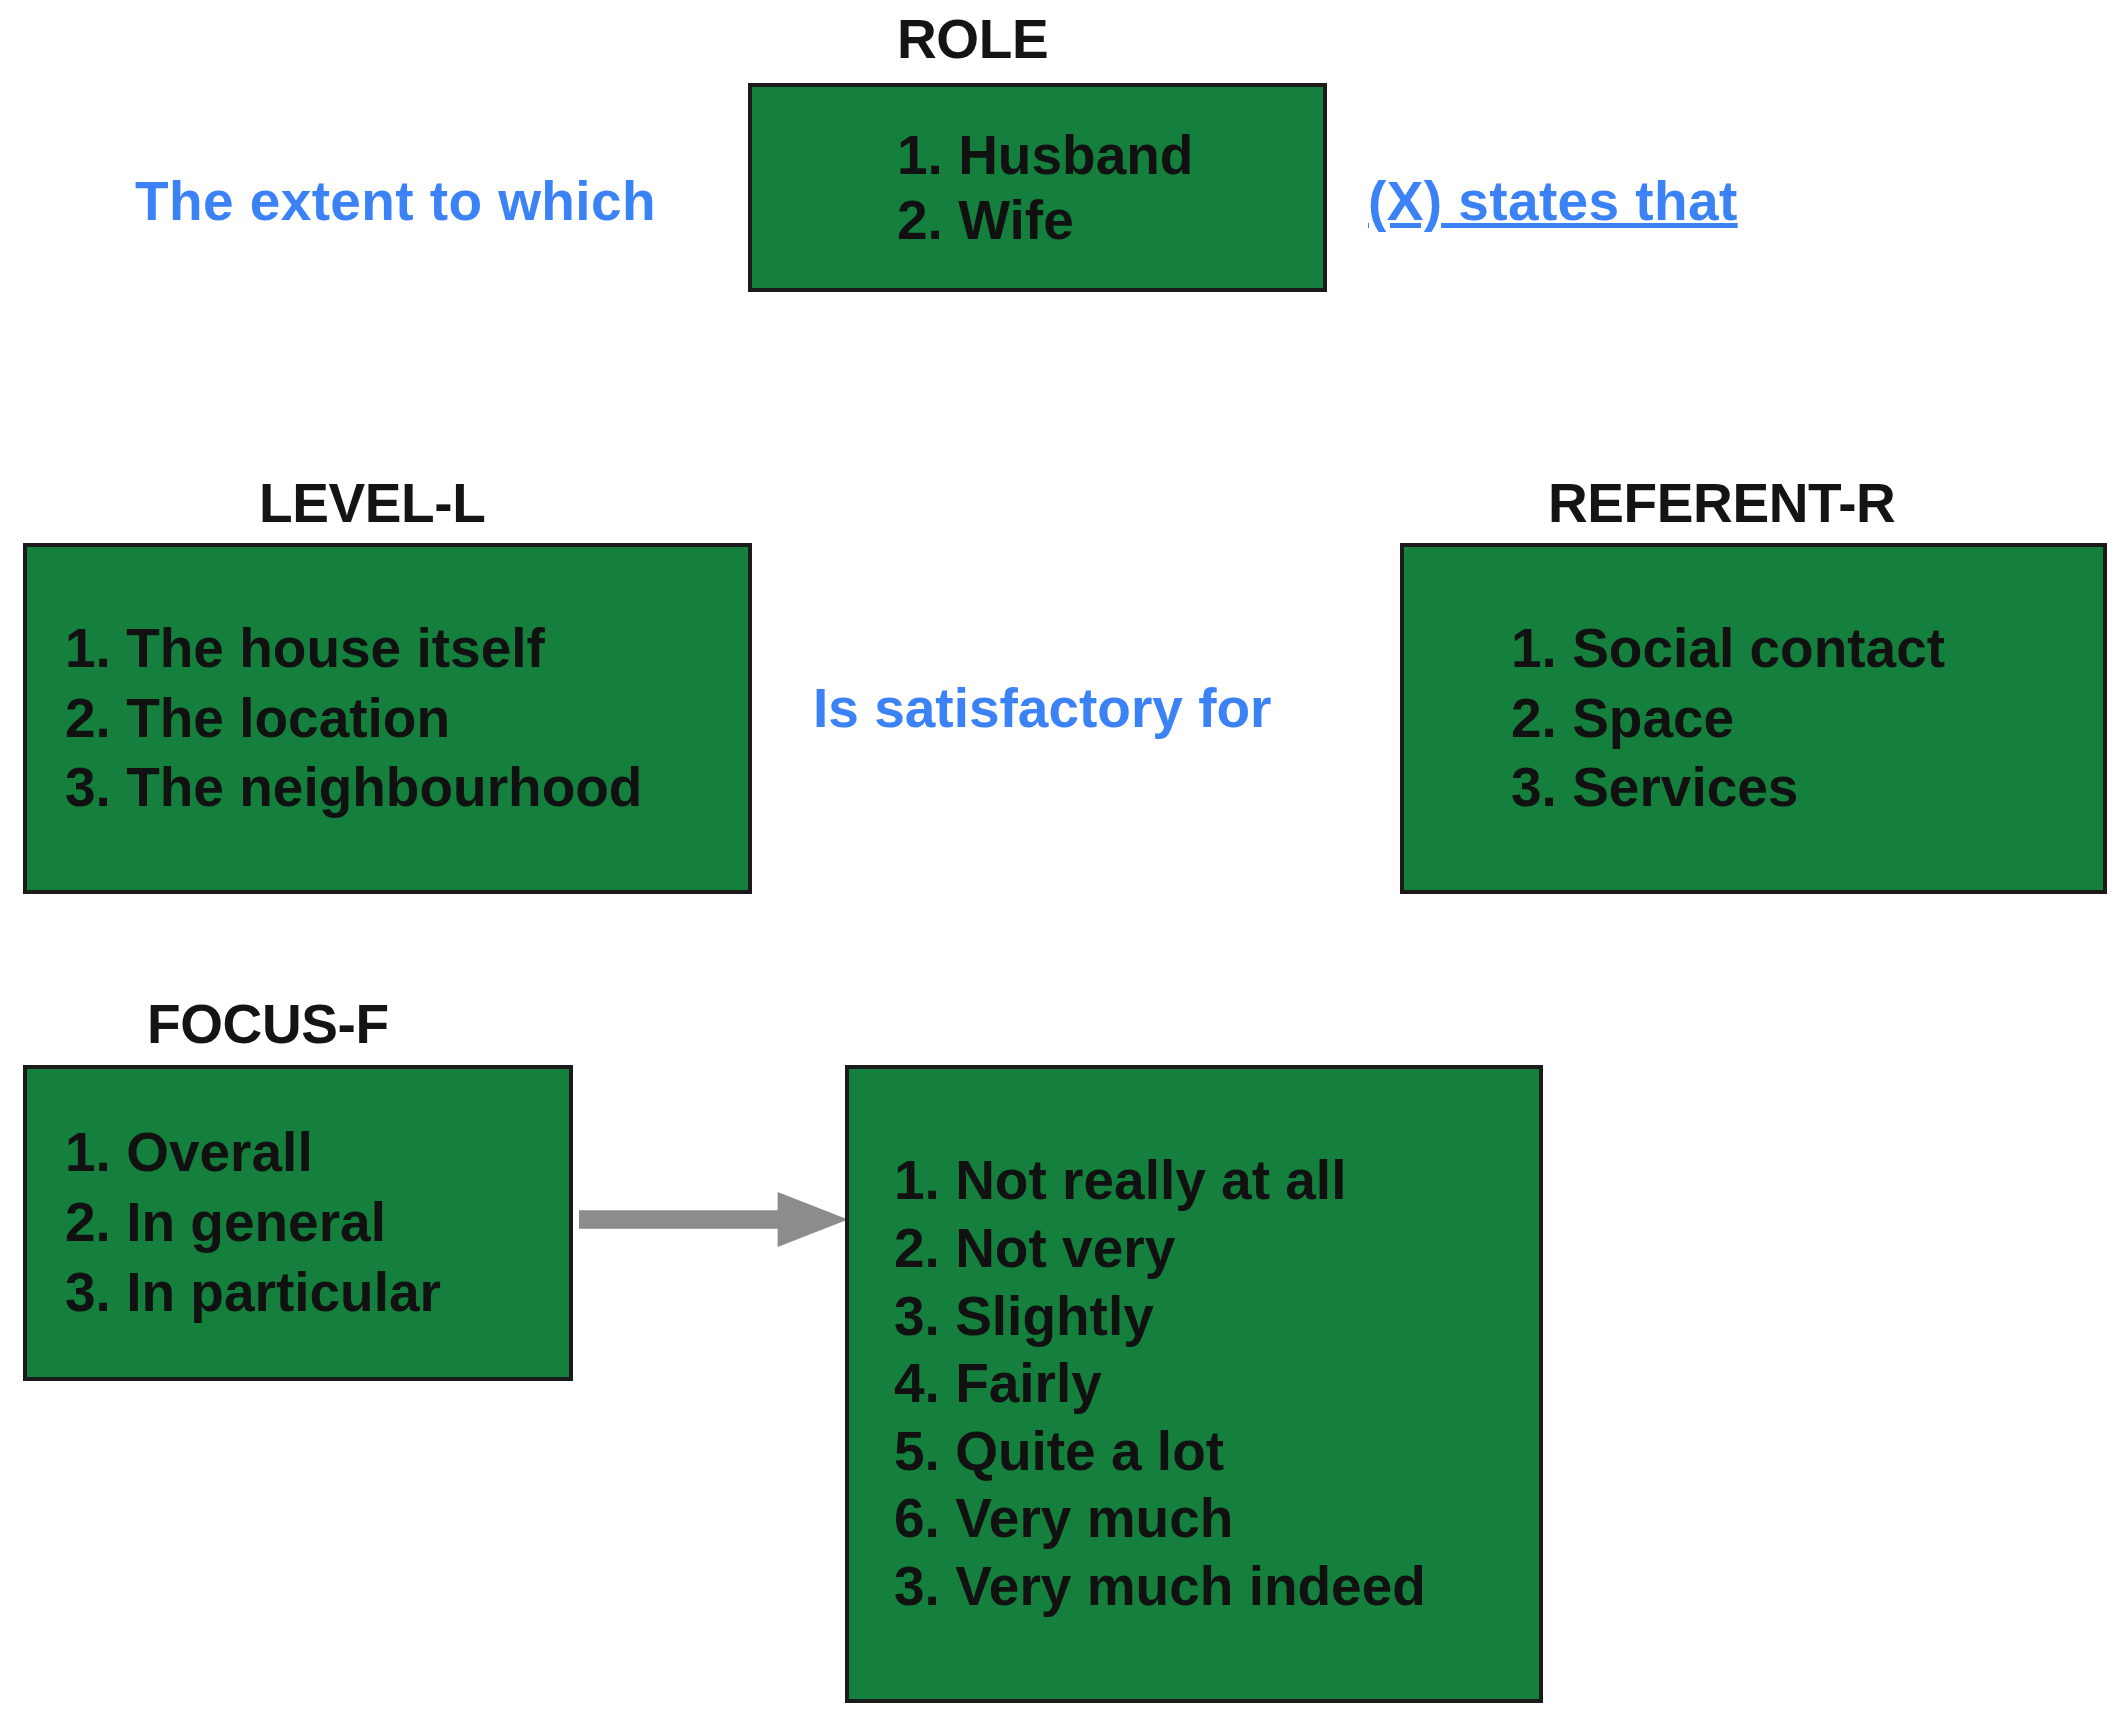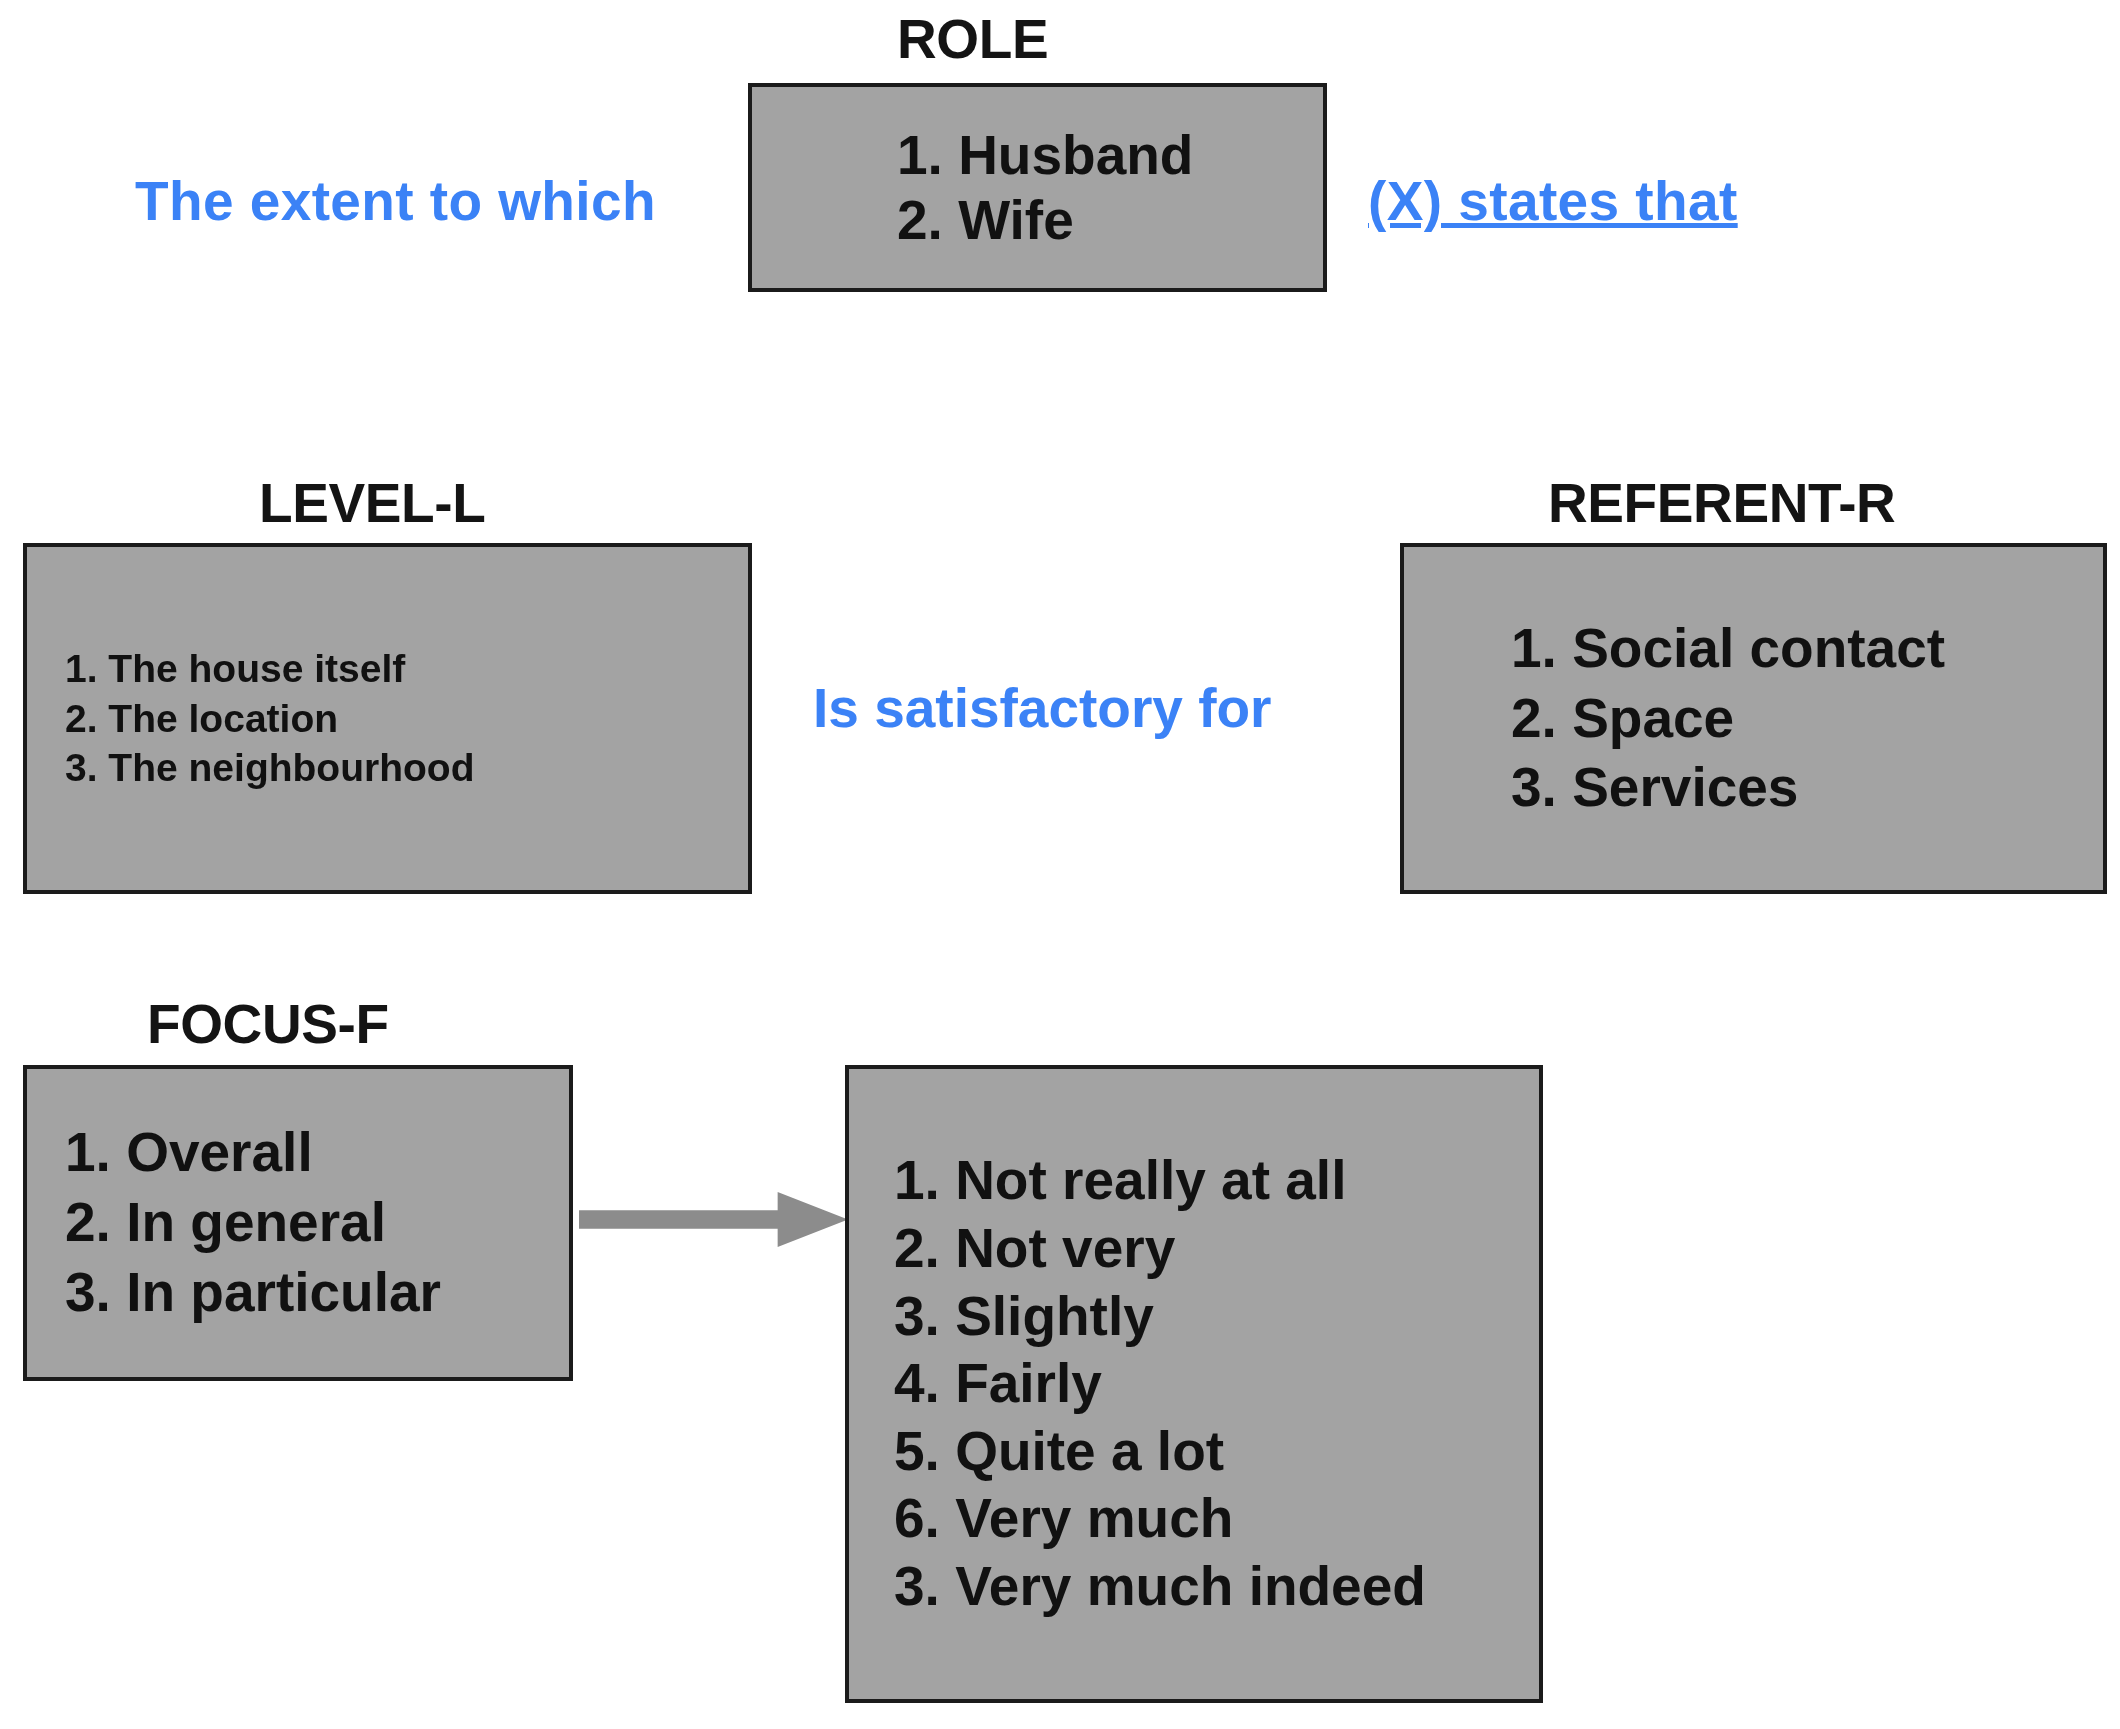--- a/index.html
+++ b/index.html
@@ -14,21 +14,21 @@
   #canvas {
     position: relative;
     width: 2120px;
     height: 1729px;
     background: #ffffff;
     overflow: hidden;
   }
   .box {
     position: absolute;
     box-sizing: border-box;
-    background: #a3a3a3;
+    background: #15803d;
     border: 4.1px solid #1b1b1b;
     display: flex;
     flex-direction: column;
     justify-content: center;
   }
   .box-list {
     list-style: none;
     margin: 0;
     padding: 0;
   }
@@ -58,21 +58,21 @@
   #role-label   { left: 897px; top: 6.6px;  font-size: 55px; }
   #role-box     { left: 748px;  top: 83px; width: 579px; height: 209px; padding-left: 145px; }
   #role-box .box-list li { font-size: 55px; line-height: 1.18; }
 
   #phrase-extent { left: 135px;  top: 169px; font-size: 55px; letter-spacing: 0.4px; }
   #phrase-states { left: 1368px; top: 169px; font-size: 55px; letter-spacing: 0.4px; text-decoration: underline; }
 
   
   #level-label  { left: 259px;  top: 471px; font-size: 55px; }
   #level-box    { left: 23px;   top: 543px; width: 729px; height: 351px; padding-left: 38px; }
-  #level-box .box-list li { font-size: 39px; line-height: 1.27; }
+  #level-box .box-list li { font-size: 55px; line-height: 1.27; }
 
   #phrase-satisfactory { left: 813px; top: 676px; font-size: 55px; }
 
   
   #referent-label { left: 1548px; top: 471px; font-size: 55px; }
   #referent-box   { left: 1400px; top: 543px; width: 707px; height: 351px; padding-left: 107px; }
   #referent-box .box-list li { font-size: 55px; line-height: 1.27; }
 
   
   #focus-label  { left: 147px; top: 992px; font-size: 55px; }

